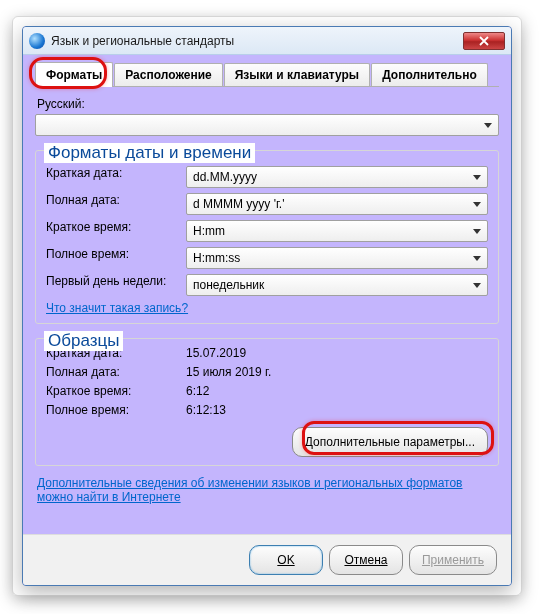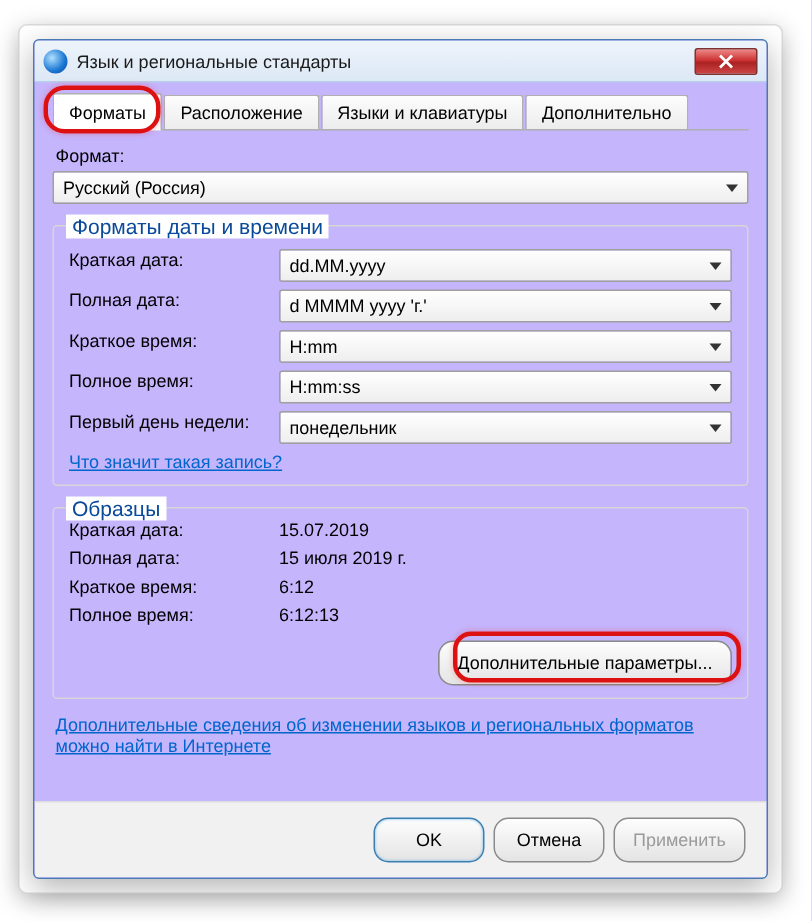--- a/index.html
+++ b/index.html
@@ -6,39 +6,39 @@
 body { background: #fff; width: 541px; height: 614px; position: relative; }
 .outer-shadow { position: absolute; left: 12px; top: 16px; width: 510px; height: 580px; border: 1px solid rgba(0,0,0,0.15); border-radius: 6px; box-shadow: 0 4px 16px rgba(0,0,0,0.25); }
 .window { position: absolute; left: 22px; top: 26px; width: 490px; height: 560px; background: #c4b5fd; border: 1px solid #4a7ab3; border-radius: 4px; overflow: hidden; box-shadow: 0 6px 20px rgba(0,0,0,0.3); }
 .titlebar { height: 28px; background: linear-gradient(#eef4fb, #dce8f5); display: flex; align-items: center; padding: 0 6px; border-bottom: 1px solid #b8ceea; }
 .titlebar .globe-icon { width: 16px; height: 16px; margin-right: 6px; border-radius: 50%; background: radial-gradient(circle at 35% 35%, #b0e0ff, #1976d2 60%, #0d47a1); position: relative; }
 .titlebar .title { color: #1a1a1a; flex: 1; }
 .close-btn { width: 42px; height: 18px; background: linear-gradient(#e88, #c33 45%, #a22 55%, #c44); border: 1px solid #803030; border-radius: 2px; color: #fff; display: flex; align-items: center; justify-content: center; font-weight: bold; cursor: pointer; }
 .close-btn svg { width: 10px; height: 10px; }
 .content { padding: 8px 12px 10px; }
 .tabs { display: flex; border-bottom: 1px solid #b0b0b0; margin-bottom: 10px; }
-.tab { padding: 4px 10px; border: 1px solid #b0b0b0; border-bottom: none; background: linear-gradient(#fdfdfd,#ececec); margin-right: 1px; border-radius: 2px 2px 0 0; cursor: pointer; position: relative; }
+.tab { padding: 4px 10px; border: 1px solid #b0b0b0; border-bottom: none; background: linear-gradient(#fdfdfd,#ececec); margin-right: 1px; border-radius: 2px 2px 0 0; cursor: pointer; position: relative; font-weight: bold; }
 .tab.active { background: #fff; top: 1px; padding-top: 5px; margin-top: -2px; }
 .tabs-highlight { position: absolute; border: 3px solid #d11; border-radius: 14px; box-shadow: 0 0 4px rgba(255,0,0,0.3); pointer-events: none; }
 .field-label { margin: 4px 0 3px 2px; }
 .dropdown { width: 100%; height: 22px; border: 1px solid #a0a0a0; border-radius: 2px; background: linear-gradient(#fff,#eee); display: flex; align-items: center; padding: 0 6px; cursor: pointer; position: relative; }
 .dropdown .arrow { margin-left: auto; width: 0; height: 0; border-left: 4px solid transparent; border-right: 4px solid transparent; border-top: 5px solid #333; }
 .groupbox { border: 1px solid #d6d6d6; border-radius: 3px; margin: 14px 0 10px; padding: 10px 10px 8px; position: relative; }
-.groupbox .legend { position: absolute; top: -8px; left: 8px; background: #fff; padding: 0 4px; color: #0a4a9a; font-size: 14px; }
+.groupbox .legend { position: absolute; top: -8px; left: 8px; background: #fff; padding: 0 4px; color: #0a4a9a; font-size: 17px; }
 .row { display: flex; align-items: flex-start; margin: 5px 0; }
 .row .lbl { width: 140px; }
 .row .dropdown { flex: 1; }
 .link { color: #0066cc; cursor: pointer; text-decoration: underline; }
 .samples .row .val { color: #000; }
 .samples { padding-top: 2px; }
 .adv-btn-wrap { display: flex; justify-content: flex-end; margin-top: 10px; position: relative; }
 .btn { height: 22px; border: 1px solid #8a8a8a; border-radius: 10px; background: linear-gradient(#fdfdfd,#e4e4e4); padding: 14px 12px; cursor: pointer; display: inline-flex; align-items: center; }
 .btn.disabled { color: #9a9a9a; cursor: default; text-align: center; }
 .footer { display: flex; justify-content: flex-end; gap: 6px; padding: 10px 14px; border-top: 1px solid #ddd; background: #f1f1f1; position: absolute; bottom: 0; left: 0; right: 0; }
-.footer .btn { min-width: 74px; justify-content: center; }
+.footer .btn { min-width: 74px; justify-content: center; text-decoration: underline; }
 .ok-btn { border: 1px solid #3c7fb1; box-shadow: 0 0 2px #6fb7e8 inset; }
 .highlight-ring { position: absolute; border: 3px solid #d11; border-radius: 12px; box-shadow: 0 0 4px rgba(255,0,0,0.3); pointer-events: none; }
 </style>
 </head>
 <body>
 
 <div class="outer-shadow"></div>
 <div class="window">
   <div class="titlebar">
     <div class="globe-icon"></div>
@@ -53,23 +53,22 @@
   <div class="content">
 
     <div class="tabs" style="position:relative;">
       <div class="tab active"><span>Форматы</span></div>
       <div class="tab"><span>Расположение</span></div>
       <div class="tab"><span>Языки и клавиатуры</span></div>
       <div class="tab"><span>Дополнительно</span></div>
       <div class="tabs-highlight" style="left:-6px; top:-6px; width:78px; height:32px;"></div>
     </div>
 
-    <div class="field-label">Формат:</div>
+    <div class="field-label">Русский:</div>
     <div class="dropdown">
-      <span>Русский (Россия)</span>
       <span class="arrow"></span>
     </div>
 
     <div class="groupbox">
       <div class="legend">Форматы даты и времени</div>
 
       <div class="row">
         <div class="lbl">Краткая дата:</div>
         <div class="dropdown">
             <span>dd.MM.yyyy</span>

